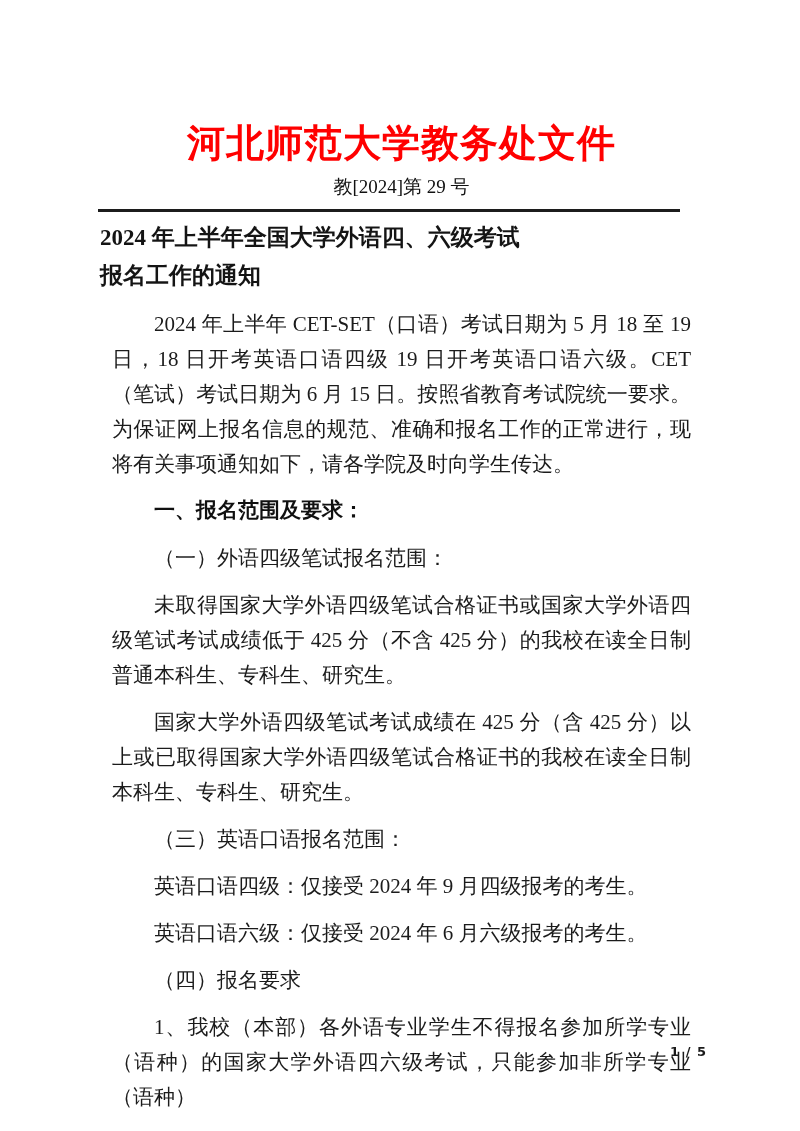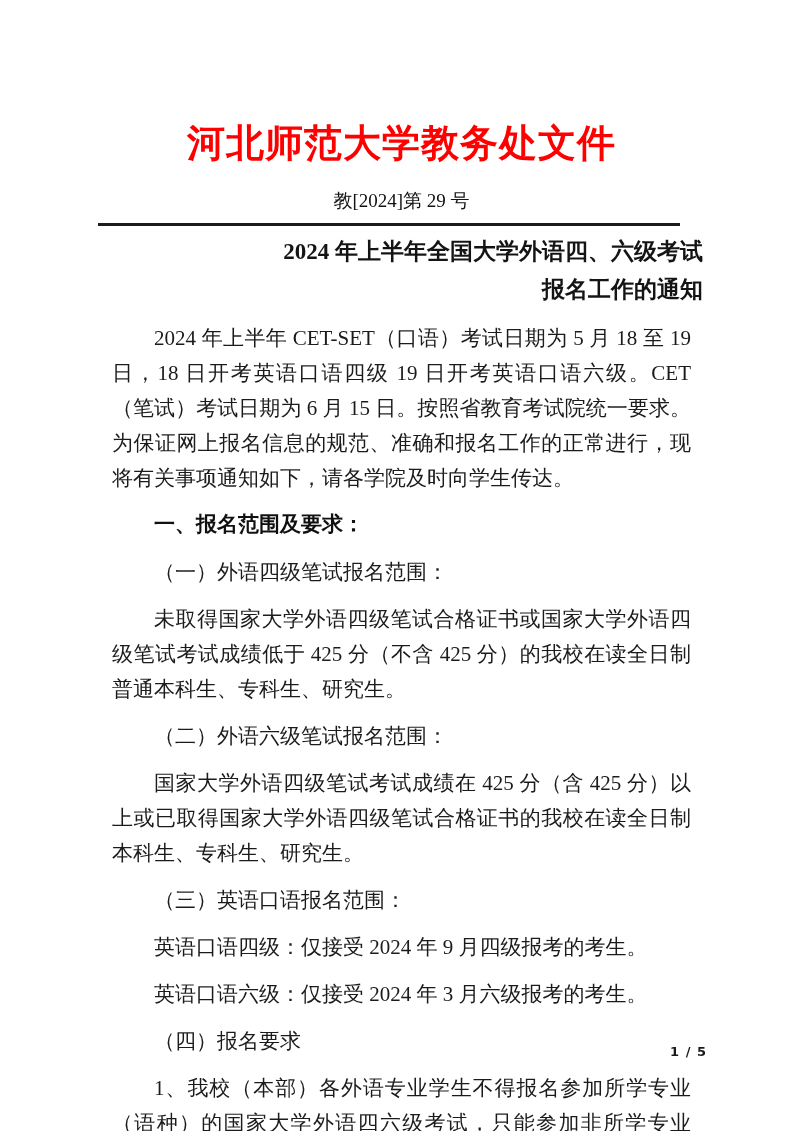--- a/index.html
+++ b/index.html
@@ -29,32 +29,32 @@
     font-weight: bold;
     font-size: 38px;
     line-height: 46px;
     letter-spacing: 1px;
     white-space: nowrap;
   }
   .doc-number {
     text-align: center;
     font-size: 19px;
     line-height: 26px;
-    margin-top: 22px;
+    margin-top: 8px;
     color: #111111;
   }
   .divider {
     height: 3px;
     background: #1c1c1c;
     margin-top: 9px;
     margin-left: -2px;
     width: 582px;
   }
   .notice-title {
-    text-align: right;
+    text-align: left;
     font-weight: bold;
     font-size: 23px;
     line-height: 38px;
     margin-top: 7px;
     color: #141414;
   }
   .body-text {
     margin-top: 7px;
     font-size: 21px;
     line-height: 35px;
@@ -95,24 +95,23 @@
   <div class="notice-title">
     <div>2024 年上半年全国大学外语四、六级考试</div>
     <div>报名工作的通知</div>
   </div>
 
   <div class="body-text">
     <p>2024 年上半年 CET-SET（口语）考试日期为 5 月 18 至 19 日，18 日开考英语口语四级 19 日开考英语口语六级。CET（笔试）考试日期为 6 月 15 日。按照省教育考试院统一要求。为保证网上报名信息的规范、准确和报名工作的正常进行，现将有关事项通知如下，请各学院及时向学生传达。</p>
     <p class="heading">一、报名范围及要求：</p>
     <p>（一）外语四级笔试报名范围：</p>
     <p>未取得国家大学外语四级笔试合格证书或国家大学外语四级笔试考试成绩低于 425 分（不含 425 分）的我校在读全日制普通本科生、专科生、研究生。</p>
-    <p>（二）外语六级笔试报名范围：</p>
     <p>国家大学外语四级笔试考试成绩在 425 分（含 425 分）以上或已取得国家大学外语四级笔试合格证书的我校在读全日制本科生、专科生、研究生。</p>
     <p>（三）英语口语报名范围：</p>
     <p>英语口语四级：仅接受 2024 年 9 月四级报考的考生。</p>
-    <p>英语口语六级：仅接受 2024 年 3 月六级报考的考生。</p>
+    <p>英语口语六级：仅接受 2024 年 6 月六级报考的考生。</p>
     <p>（四）报名要求</p>
     <p>1、我校（本部）各外语专业学生不得报名参加所学专业（语种）的国家大学外语四六级考试，只能参加非所学专业（语种）</p>
   </div>
 
   <div class="page-number">1 / 5</div>
 
 </div>
 
 </body></html>

